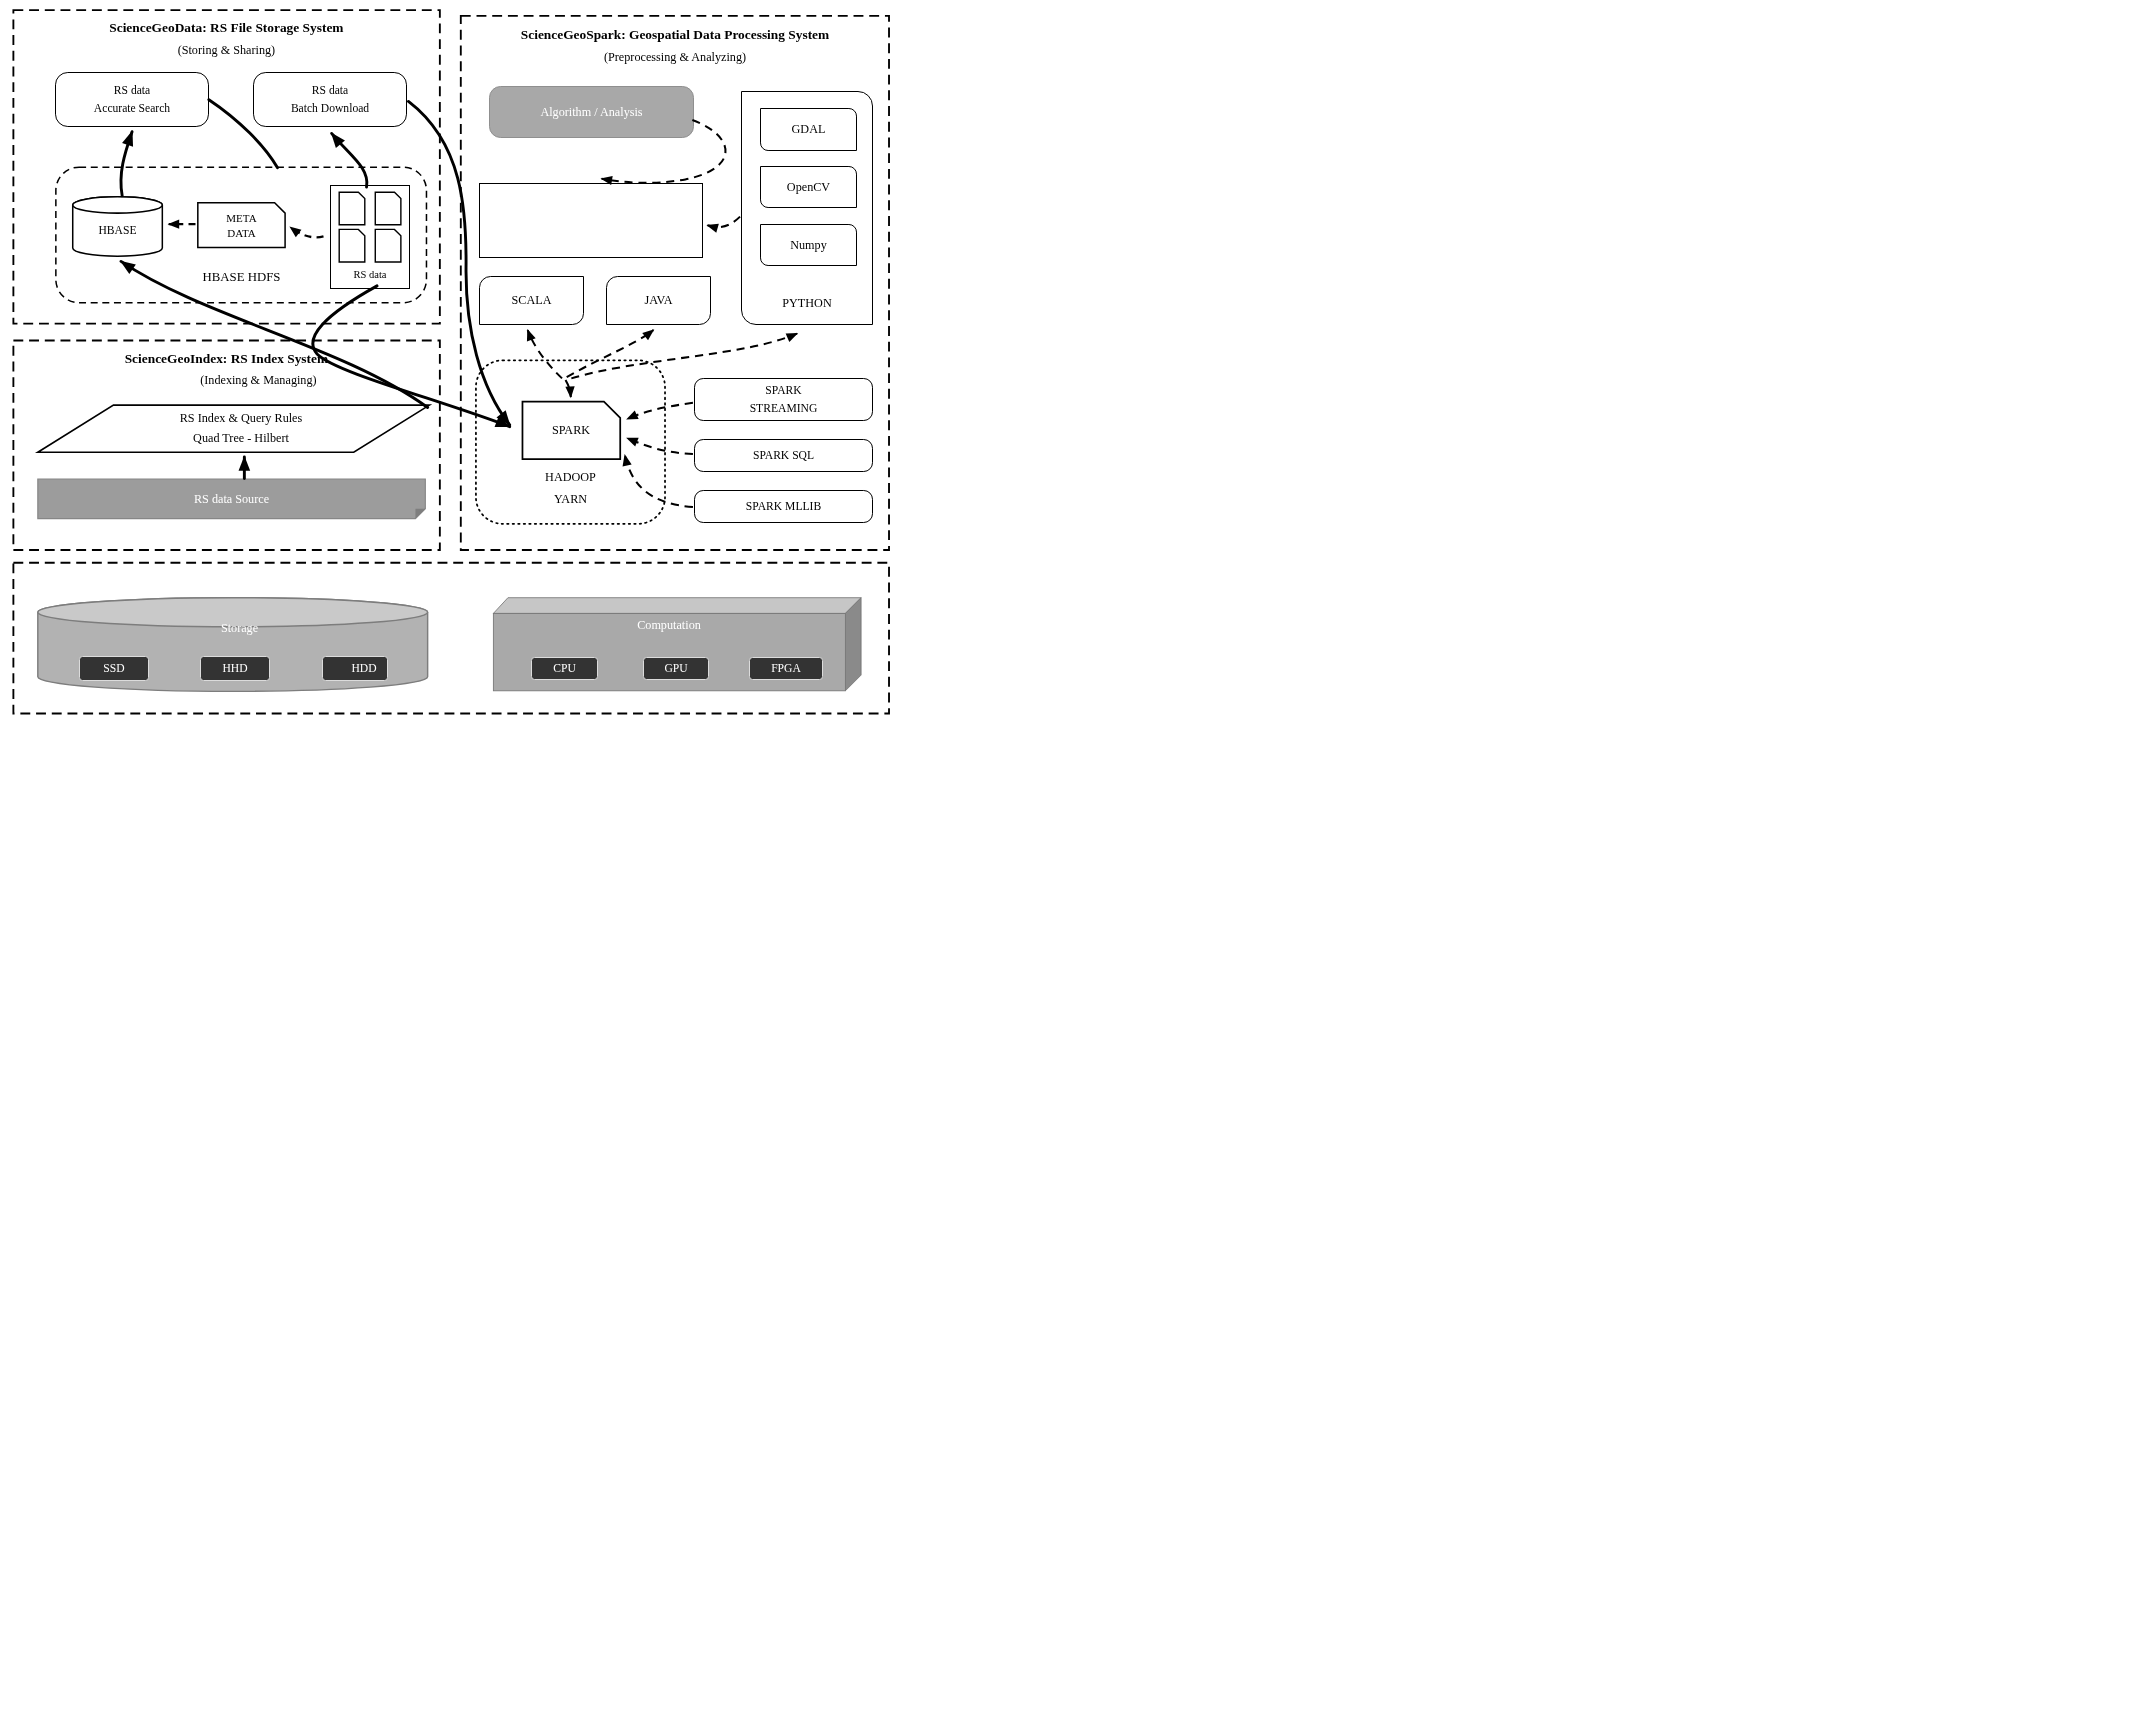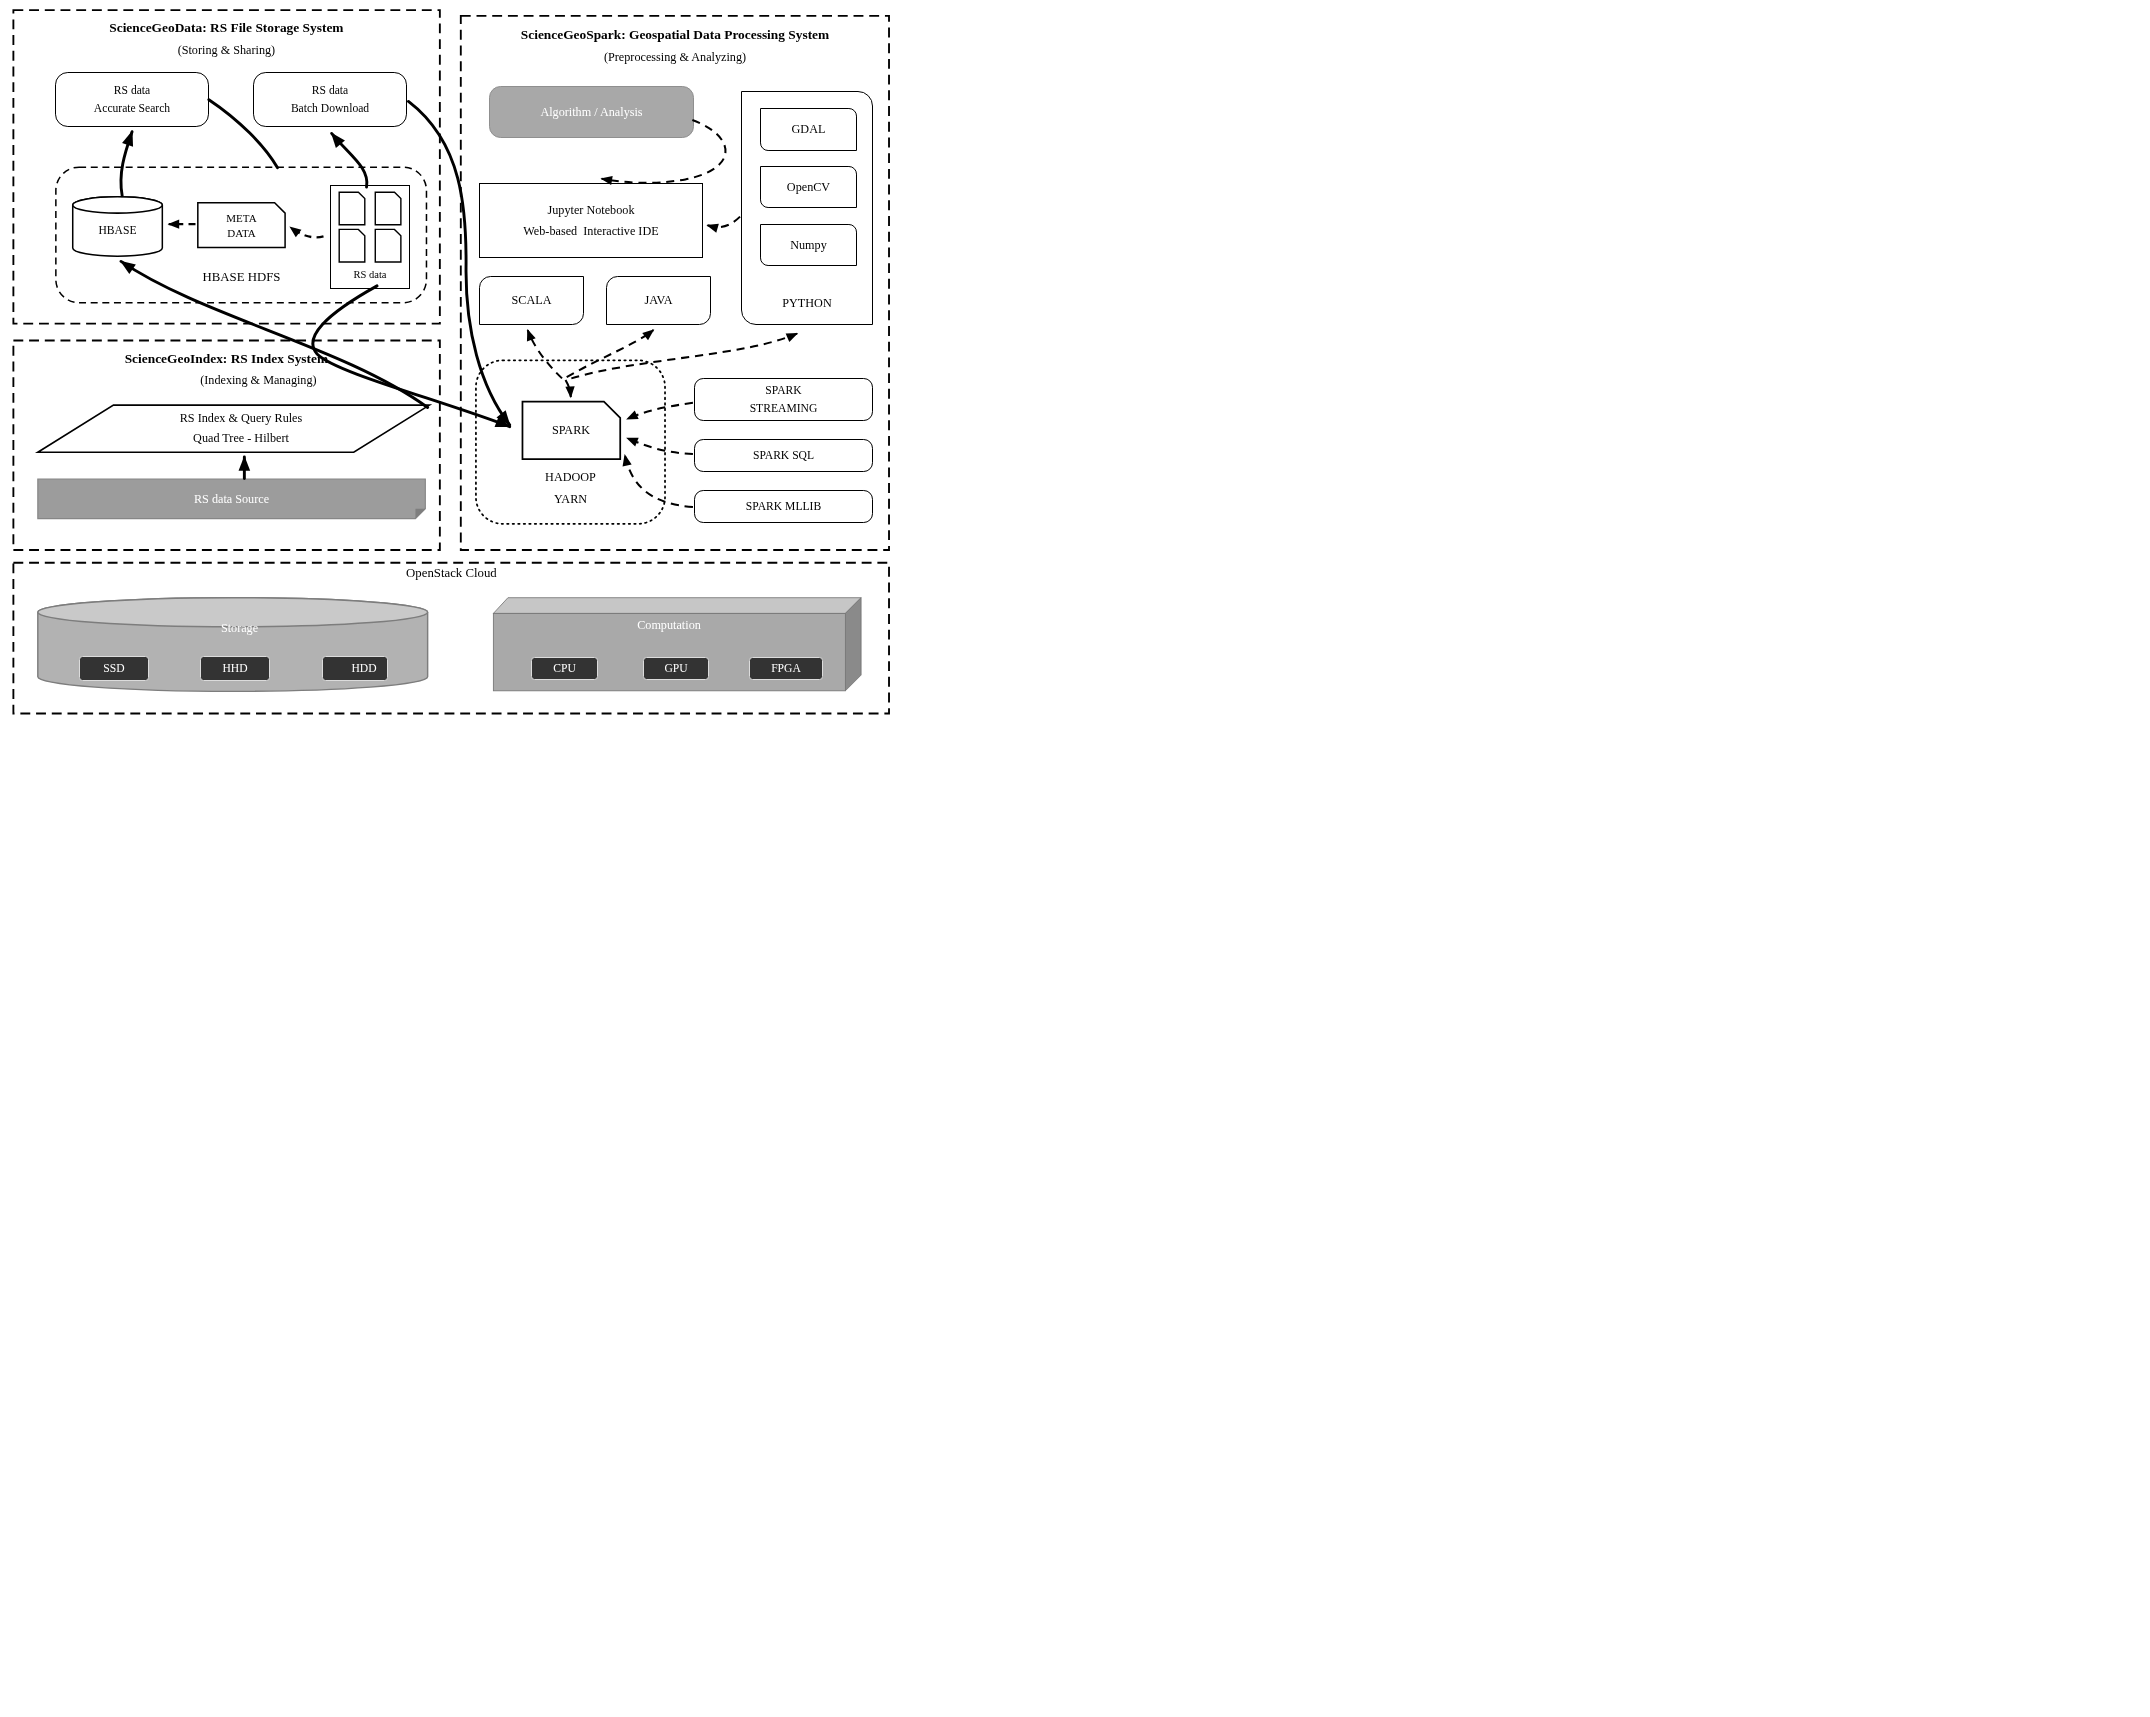--- a/index.html
+++ b/index.html
@@ -151,24 +151,20 @@
 
   <div class="lbl b" style="left:461px;top:24.4px;width:428px;height:22px;font-size:13.4px;">
       <span>ScienceGeoSpark: Geospatial Data Processing System</span>
     </div>
   <div class="lbl" style="left:461px;top:47px;width:428px;height:20px;font-size:12.2px;">
       <span>(Preprocessing &amp; Analyzing)</span>
     </div>
   <div class="lbl w" style="left:489px;top:86px;width:205px;height:52px;font-size:12.2px;">
       <span>Algorithm / Analysis</span>
     </div>
-  <div class="lbl" style="left:479px;top:183px;width:224px;height:75px;font-size:12.2px;line-height:1.7;">
-    <span>Jupyter Notebook</span>
-      <span class="pre">Web-based  Interactive IDE</span>
-    </div>
   <div class="lbl" style="left:479px;top:276px;width:105px;height:49px;font-size:12.2px;">
       <span>SCALA</span>
     </div>
   <div class="lbl" style="left:606px;top:276px;width:105px;height:49px;font-size:12.2px;">
       <span>JAVA</span>
     </div>
   <div class="lbl" style="left:741px;top:289px;width:132px;height:28px;font-size:12.2px;">
       <span>PYTHON</span>
     </div>
   <div class="lbl" style="left:760px;top:108px;width:97px;height:43px;font-size:12.2px;">
@@ -205,23 +201,20 @@
       <span>(Indexing &amp; Managing)</span>
     </div>
   <div class="lbl" style="left:55px;top:405px;width:372px;height:47px;font-size:12.2px;line-height:1.6;">
     <span>RS Index &amp; Query Rules</span>
       <span>Quad Tree - Hilbert</span>
     </div>
   <div class="lbl w" style="left:38px;top:479px;width:387px;height:40px;font-size:12.2px;">
       <span>RS data Source</span>
     </div>
 
-  <div class="lbl" style="left:13.4px;top:563px;width:876px;height:21px;font-size:12.8px;">
-      <span>OpenStack Cloud</span>
-    </div>
   <div class="lbl w" style="left:38px;top:618px;width:390px;height:21px;font-size:12.2px;padding-left:13px;">
       <span>Storage</span>
     </div>
   <div class="lbl w" style="left:493px;top:615px;width:352px;height:21px;font-size:12.2px;">
       <span>Computation</span>
     </div>
 
   <div class="chip" style="left:79px;top:656px;width:70px;height:25px;">
       <span>SSD</span>
     </div>

